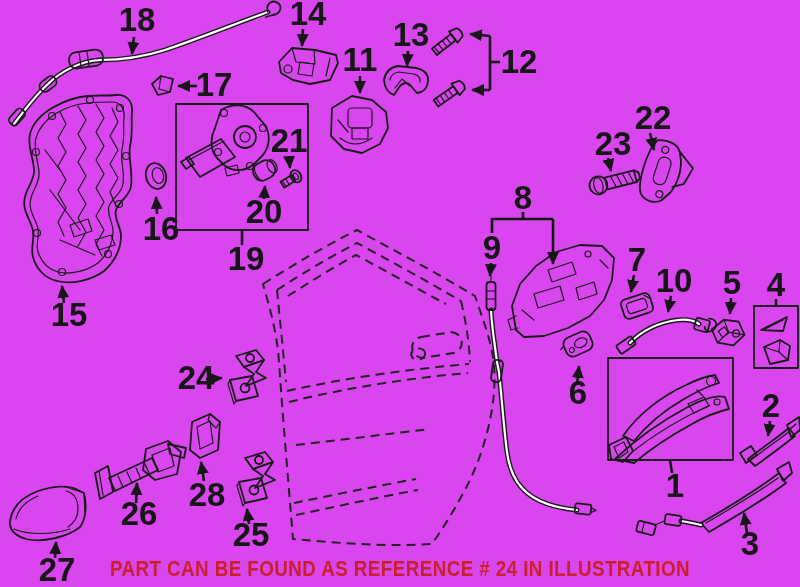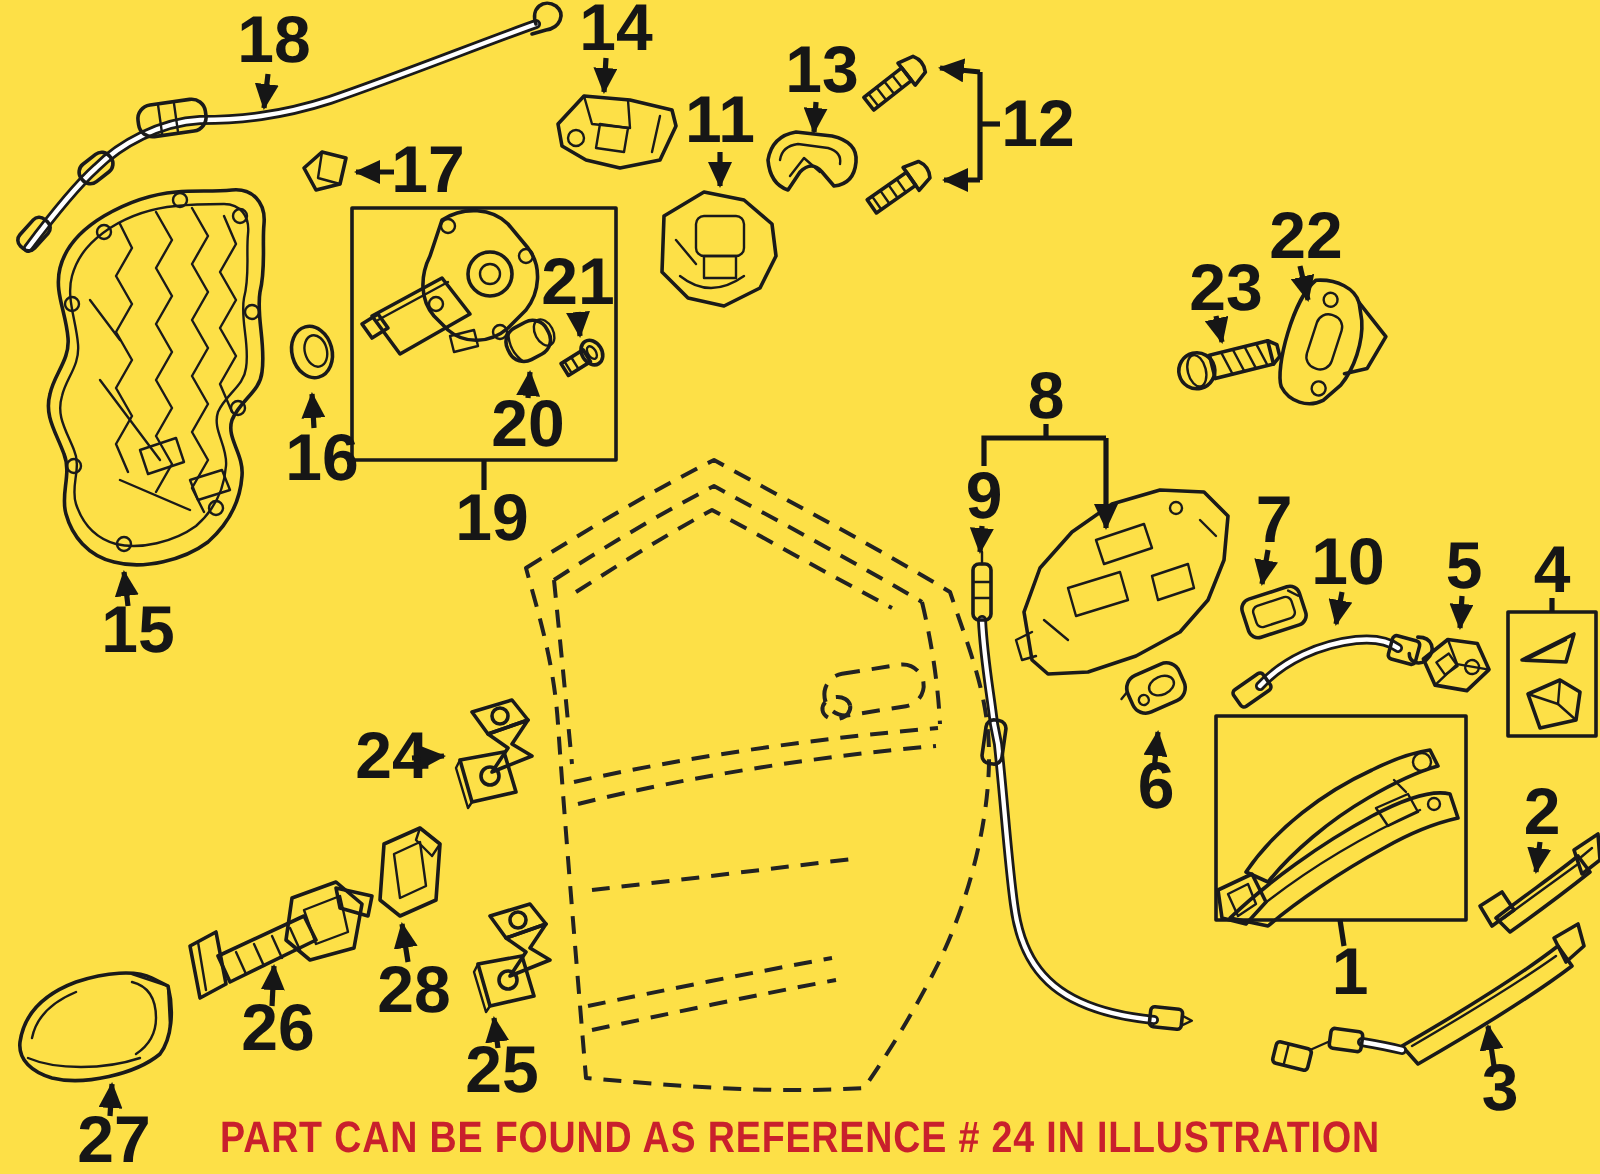--- a/index.html
+++ b/index.html
@@ -1,17 +1,17 @@
 <!DOCTYPE html>
 <html><head>
 <meta charset="utf-8">
 <style>
   :root{ --line:#1a1a1a; --label:#161616; }
   html,body{margin:0;padding:0;background:#ffffff;}
-  .stage{position:relative;width:800px;height:587px;background:#fde047;overflow:hidden;}
+  .stage{position:relative;width:800px;height:587px;background:#d946ef;overflow:hidden;}
   svg{display:block}
   .ln{fill:none;stroke:var(--line);stroke-width:1.8;stroke-linejoin:round;stroke-linecap:round;}
   .th{fill:none;stroke:var(--line);stroke-width:1.2;stroke-linejoin:round;stroke-linecap:round;}
   .dash{fill:none;stroke:#222;stroke-width:2;stroke-dasharray:9 6;stroke-linejoin:round;stroke-linecap:butt;}
   .tubeO{fill:none;stroke:var(--line);stroke-width:5;stroke-linecap:round;}
   .tubeI{fill:none;stroke:#ffffff;stroke-width:2.2;stroke-linecap:round;}
   .lbl{font-family:"Liberation Sans",sans-serif;font-weight:bold;font-size:33px;fill:var(--label);}
   .arrow{stroke:var(--label);stroke-width:2.6;fill:none;marker-end:url(#ah);}
   .lead{stroke:var(--label);stroke-width:2.6;fill:none;}
   .cap{font-family:"Liberation Sans",sans-serif;font-weight:bold;font-size:22px;letter-spacing:.5px;}

